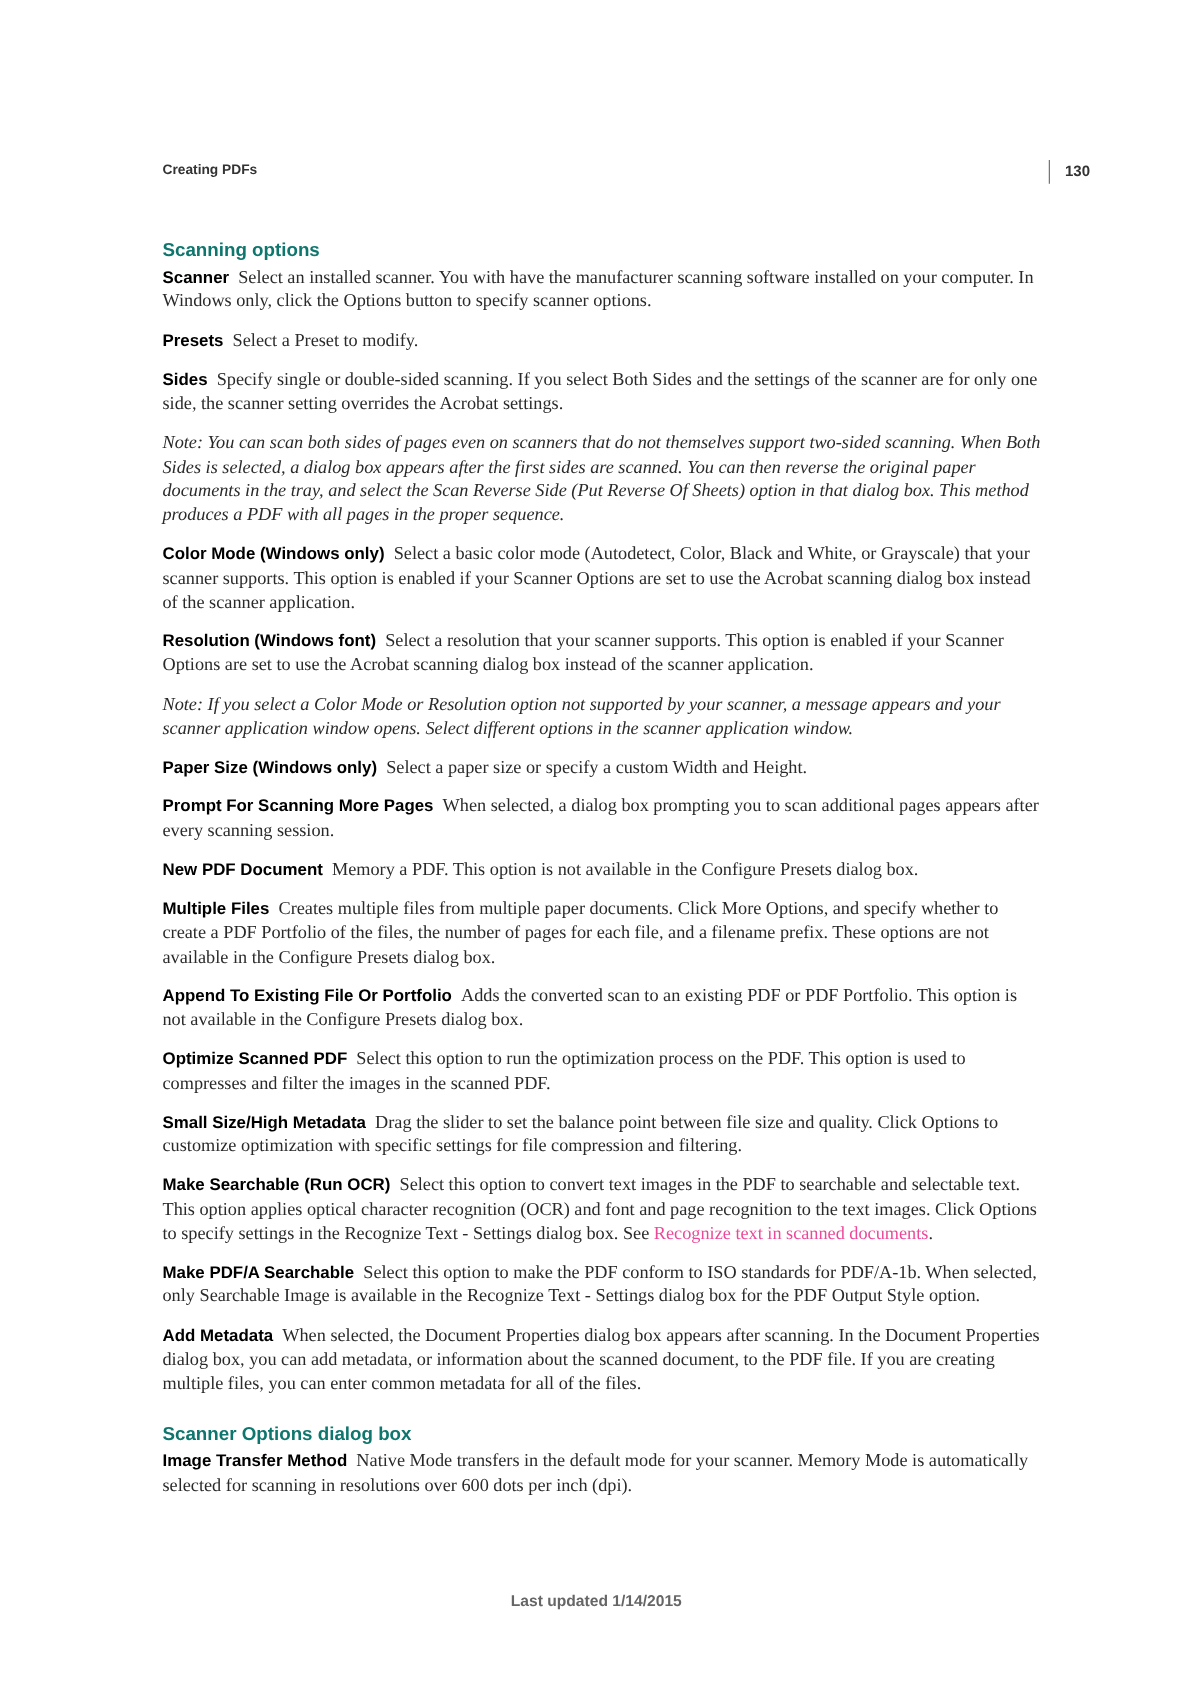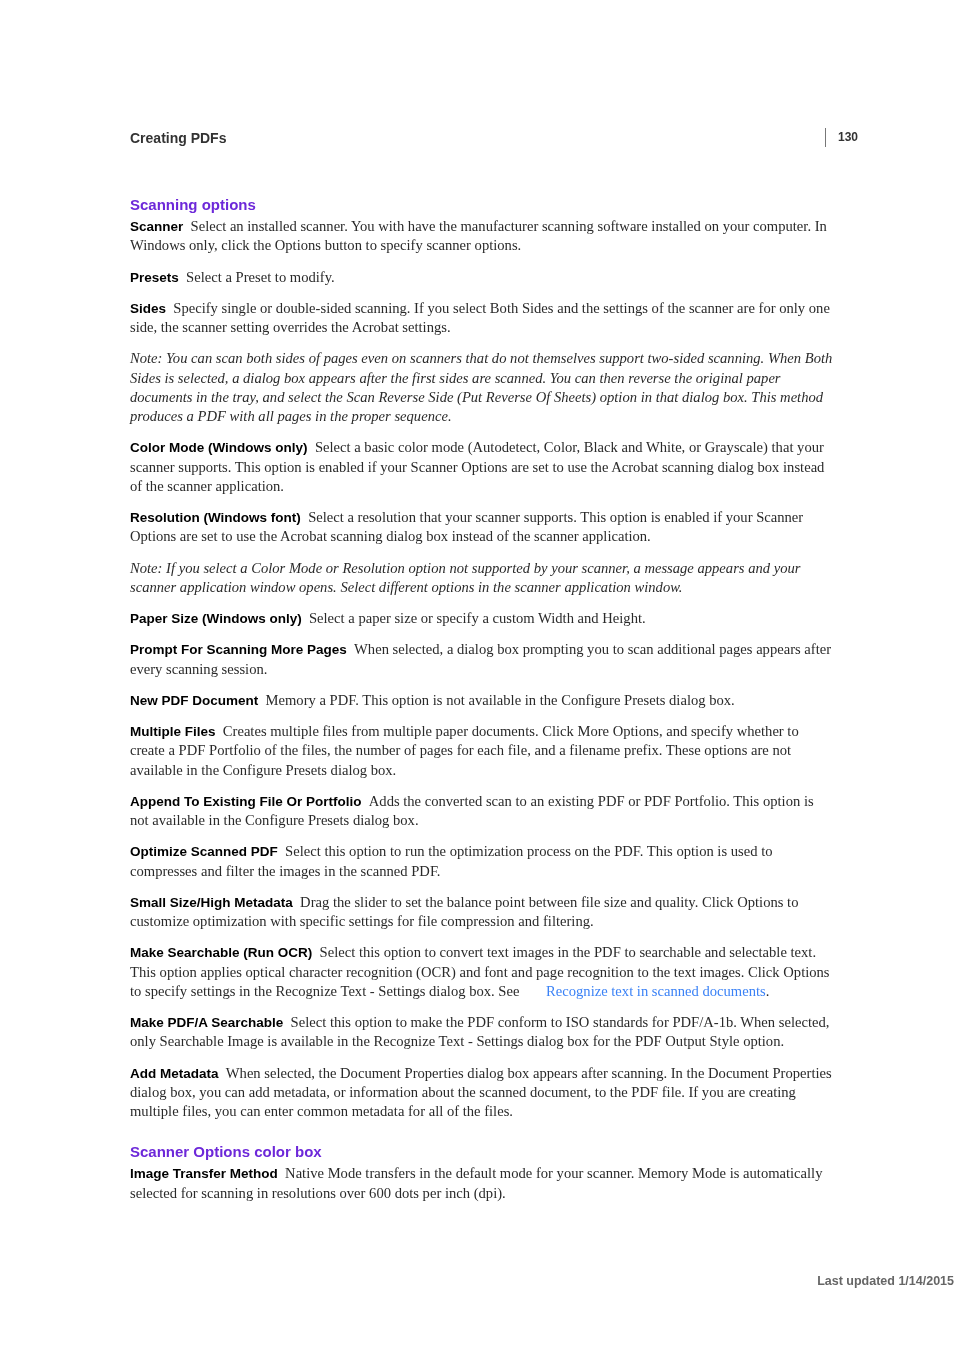--- a/index.html
+++ b/index.html
@@ -8,41 +8,41 @@
       font-family: "Minion Pro", Georgia, "Times New Roman", serif;
       color: #2a2a2a;
       width: 954px;
       height: 1350px;
       position: relative;
       padding: 130px 120px 40px 130px;
     }
     .page-number {
       position: absolute;
       top: 128px;
-      right: 96px;
+      right: 82px;
       font-family: "Myriad Pro", "Helvetica Neue", Arial, sans-serif;
       font-weight: 700;
       font-size: 12px;
       color: #333;
       border-left: 1px solid #777;
       padding-left: 12px;
       line-height: 1.6;
     }
     .chapter-head {
       font-family: "Myriad Pro", "Helvetica Neue", Arial, sans-serif;
       font-weight: 700;
-      font-size: 14px;
+      font-size: 11px;
       color: #333;
       margin-bottom: 50px;
     }
     .section-title {
       font-family: "Myriad Pro", "Helvetica Neue", Arial, sans-serif;
       font-weight: 700;
       font-size: 15px;
-      color: #6d28d9;
+      color: #0f766e;
       margin-bottom: 4px;
     }
     .entry {
       font-size: 14.6px;
       line-height: 1.32;
       margin-bottom: 12px;
       color: #2a2a2a;
     }
     .entry-label {
       font-family: "Myriad Pro", "Helvetica Neue", Arial, sans-serif;
@@ -54,30 +54,29 @@
       font-style: italic;
       font-size: 14.6px;
       line-height: 1.32;
       margin-bottom: 12px;
     }
     .note-label {
       font-weight: 400;
       font-style: italic;
     }
     .link {
-      color: #3b82f6;
+      color: #ec4899;
       text-decoration: none;
-      margin-left: 23px;
     }
     .footer {
       position: absolute;
       bottom: 62px;
       left: 0;
       width: 100%;
-      text-align: right;
+      text-align: center;
       font-family: "Myriad Pro", "Helvetica Neue", Arial, sans-serif;
       font-weight: 700;
       font-size: 12.5px;
       color: #666;
     }
     .section-gap { margin-top: 22px; }
   </style>
 </head>
 <body>
 
@@ -148,19 +147,19 @@
 </p>
 
 <p class="entry">
   <span class="entry-label">Make PDF/A Searchable</span>&nbsp;&nbsp;<span>Select this option to make the PDF conform to ISO standards for PDF/A-1b. When selected, only Searchable Image is available in the Recognize Text - Settings dialog box for the PDF Output Style option.</span>
 </p>
 
 <p class="entry">
   <span class="entry-label">Add Metadata</span>&nbsp;&nbsp;<span>When selected, the Document Properties dialog box appears after scanning. In the Document Properties dialog box, you can add metadata, or information about the scanned document, to the PDF file. If you are creating multiple files, you can enter common metadata for all of the files.</span>
 </p>
 
-<div class="section-title section-gap">Scanner Options color box</div>
+<div class="section-title section-gap">Scanner Options dialog box</div>
 
 <p class="entry">
   <span class="entry-label">Image Transfer Method</span>&nbsp;&nbsp;<span>Native Mode transfers in the default mode for your scanner. Memory Mode is automatically selected for scanning in resolutions over 600 dots per inch (dpi).</span>
 </p>
 
 <div class="footer">Last updated 1/14/2015</div>
 
 </body></html>

